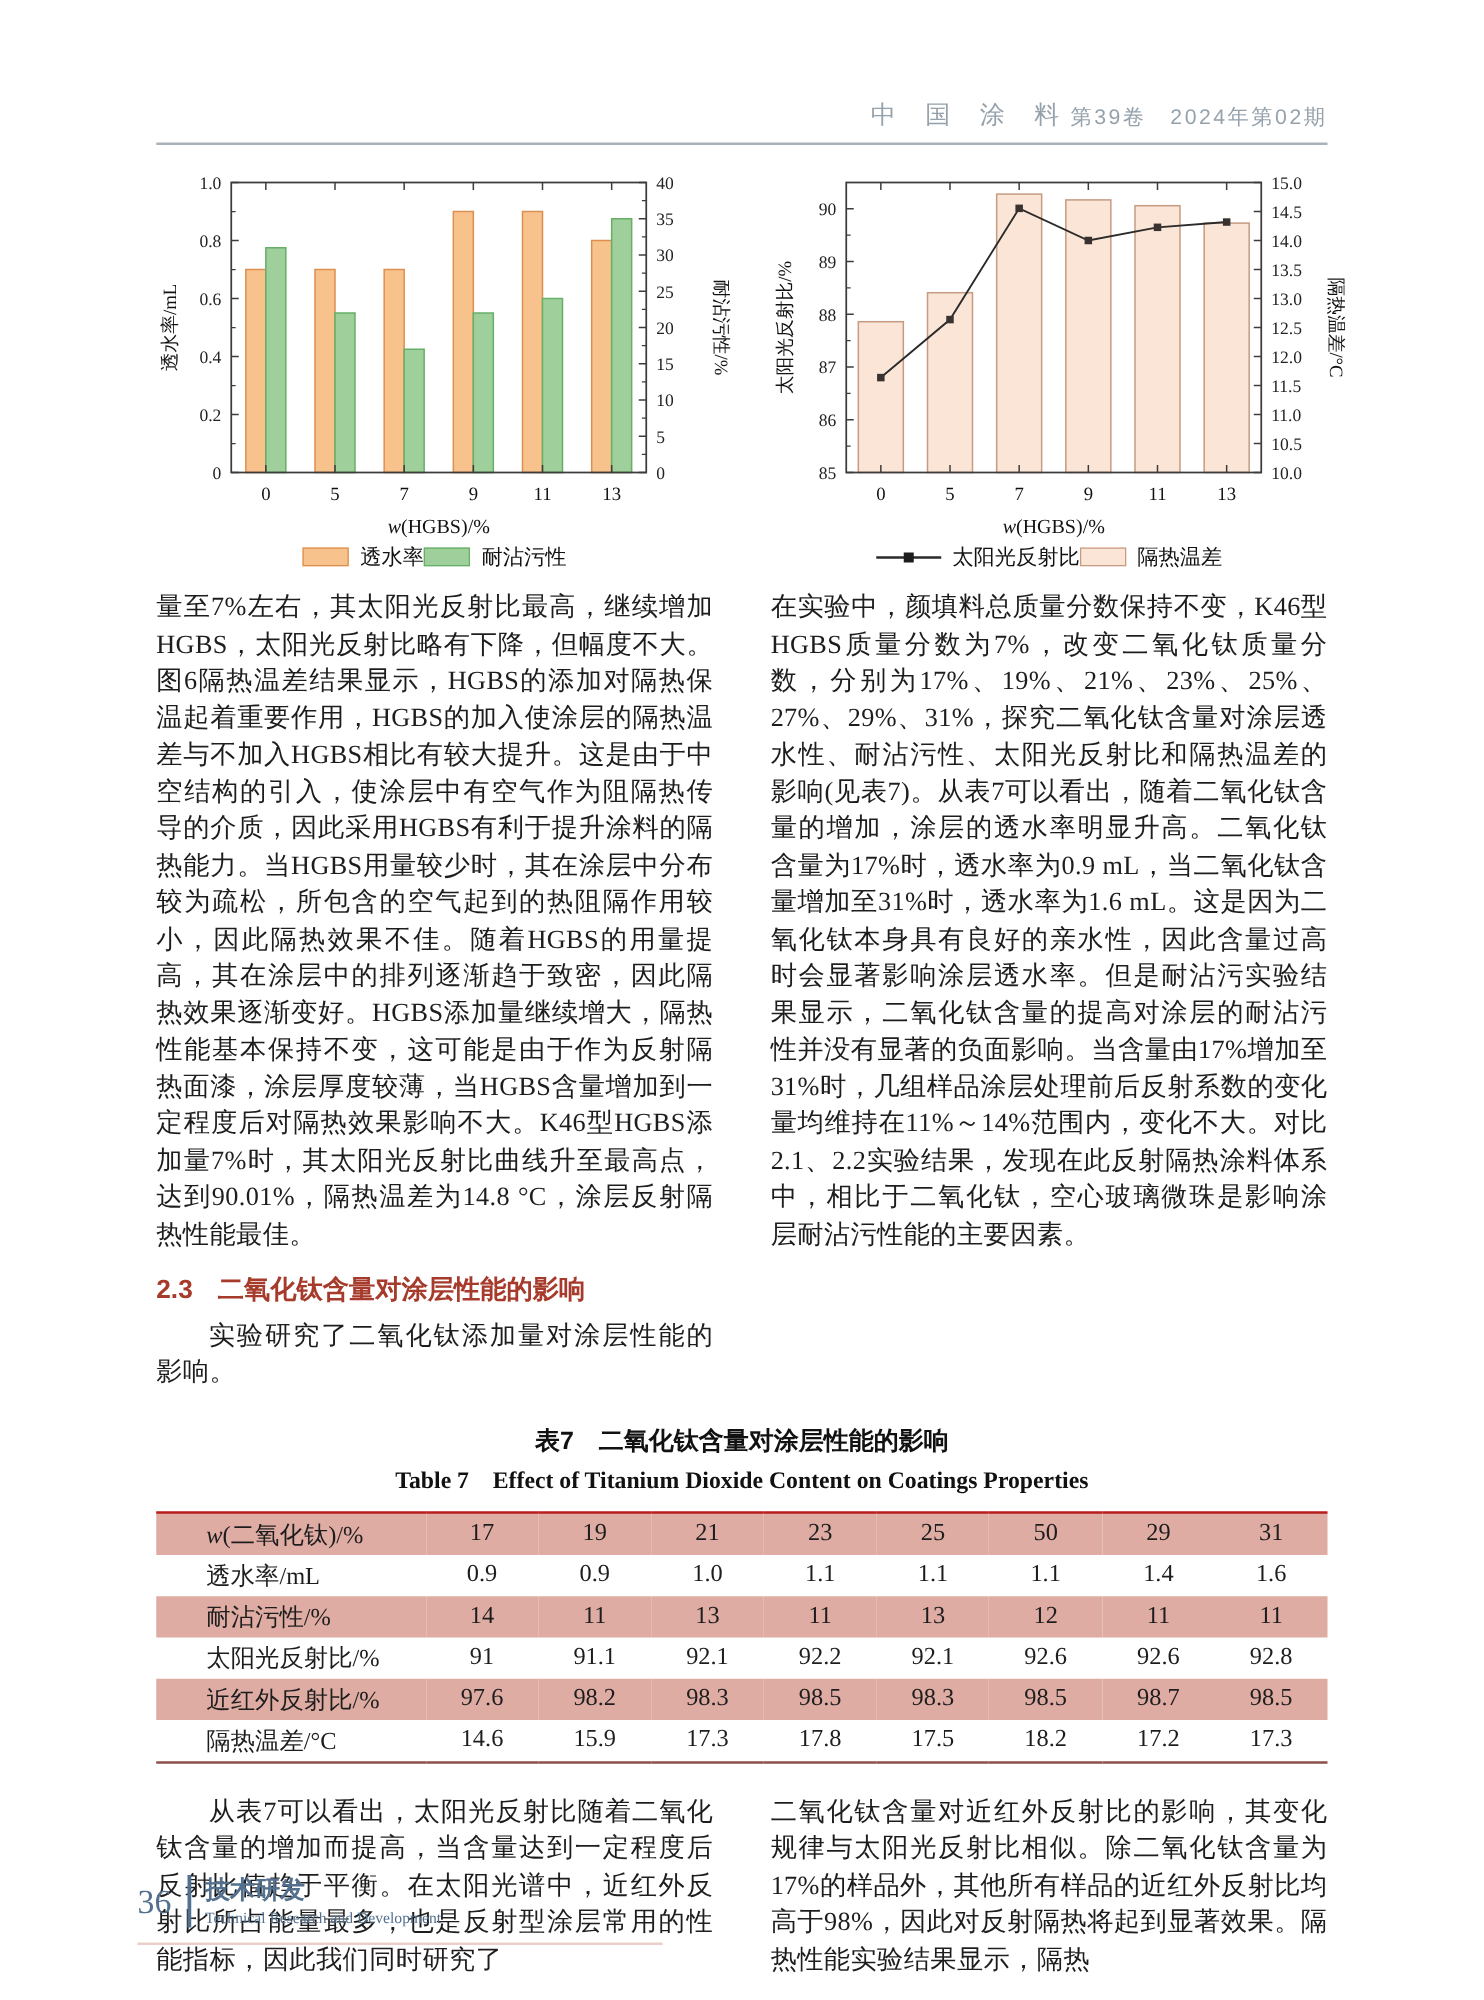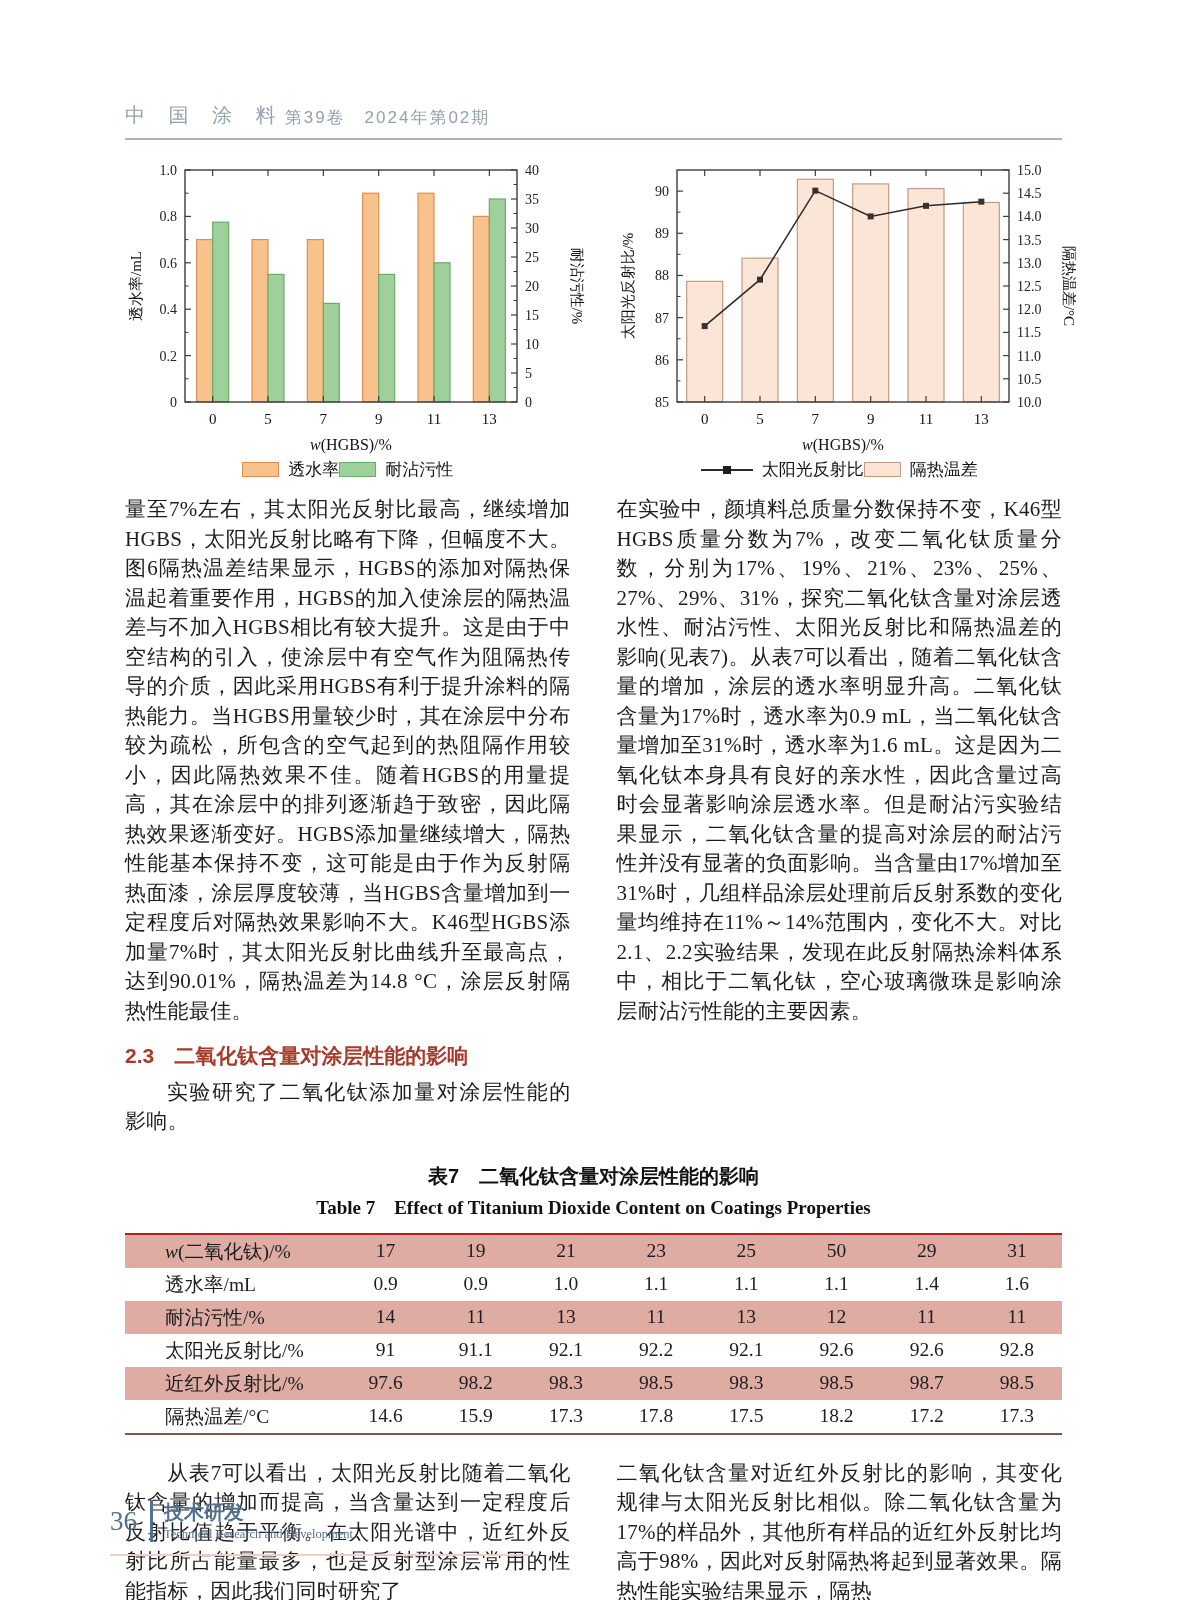--- a/index.html
+++ b/index.html
@@ -8,26 +8,25 @@
     width:1187px;height:1600px;
     background:#ffffff;
     overflow:hidden;
     font-family:"Liberation Serif","DejaVu Serif",serif;
     color:#1d1d1d;
   }
   .content{padding:0 125px 0 125px;}
 
   
   .pagehead{
-    display:flex;justify-content:flex-start;align-items:flex-end;
+    display:flex;justify-content:flex-end;align-items:flex-end;
     padding-top:78px;padding-bottom:9px;
     border-bottom:2px solid #a9b3bb;
     color:#95a2ac;
     font-family:"Liberation Sans","DejaVu Sans",sans-serif;
-    margin-top:24px;
   }
   .head-left{font-size:20px;letter-spacing:9px;}
   .head-right{font-size:17px;letter-spacing:2px;}
 
   
   .cols{display:flex;gap:46px;margin-top:20px;}
   .col{flex:1;min-width:0;}
 
   figure{margin:0;text-align:center;}
   svg{display:block;margin:0 auto;}

